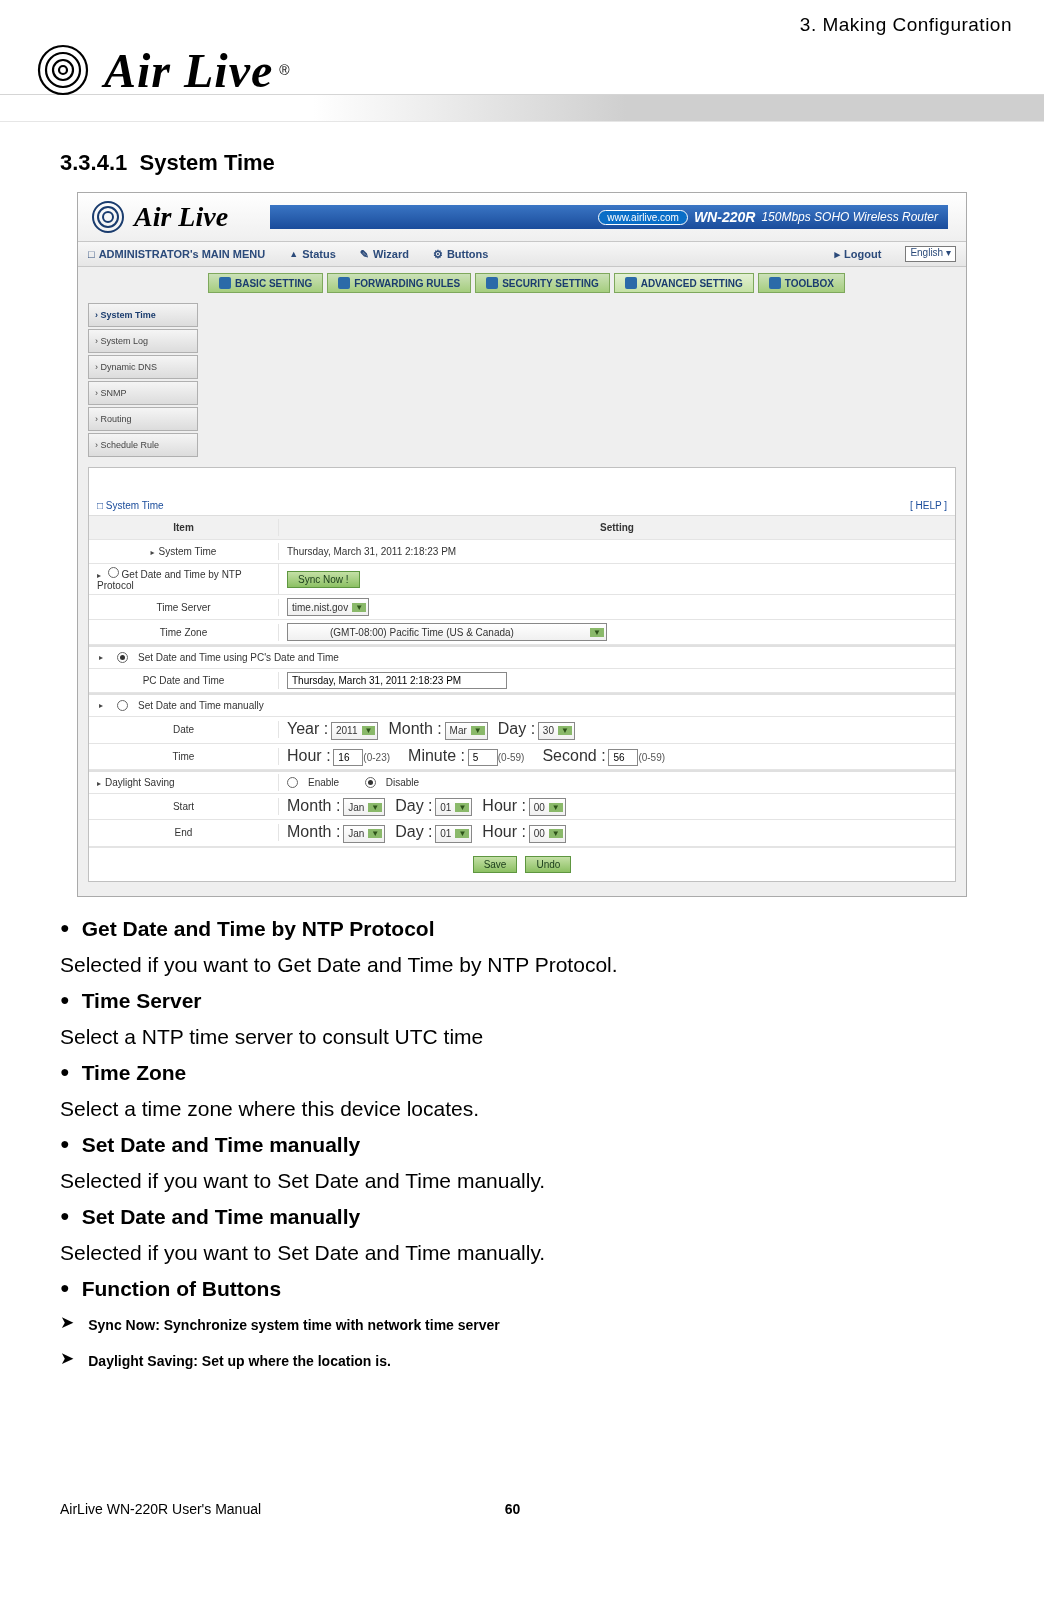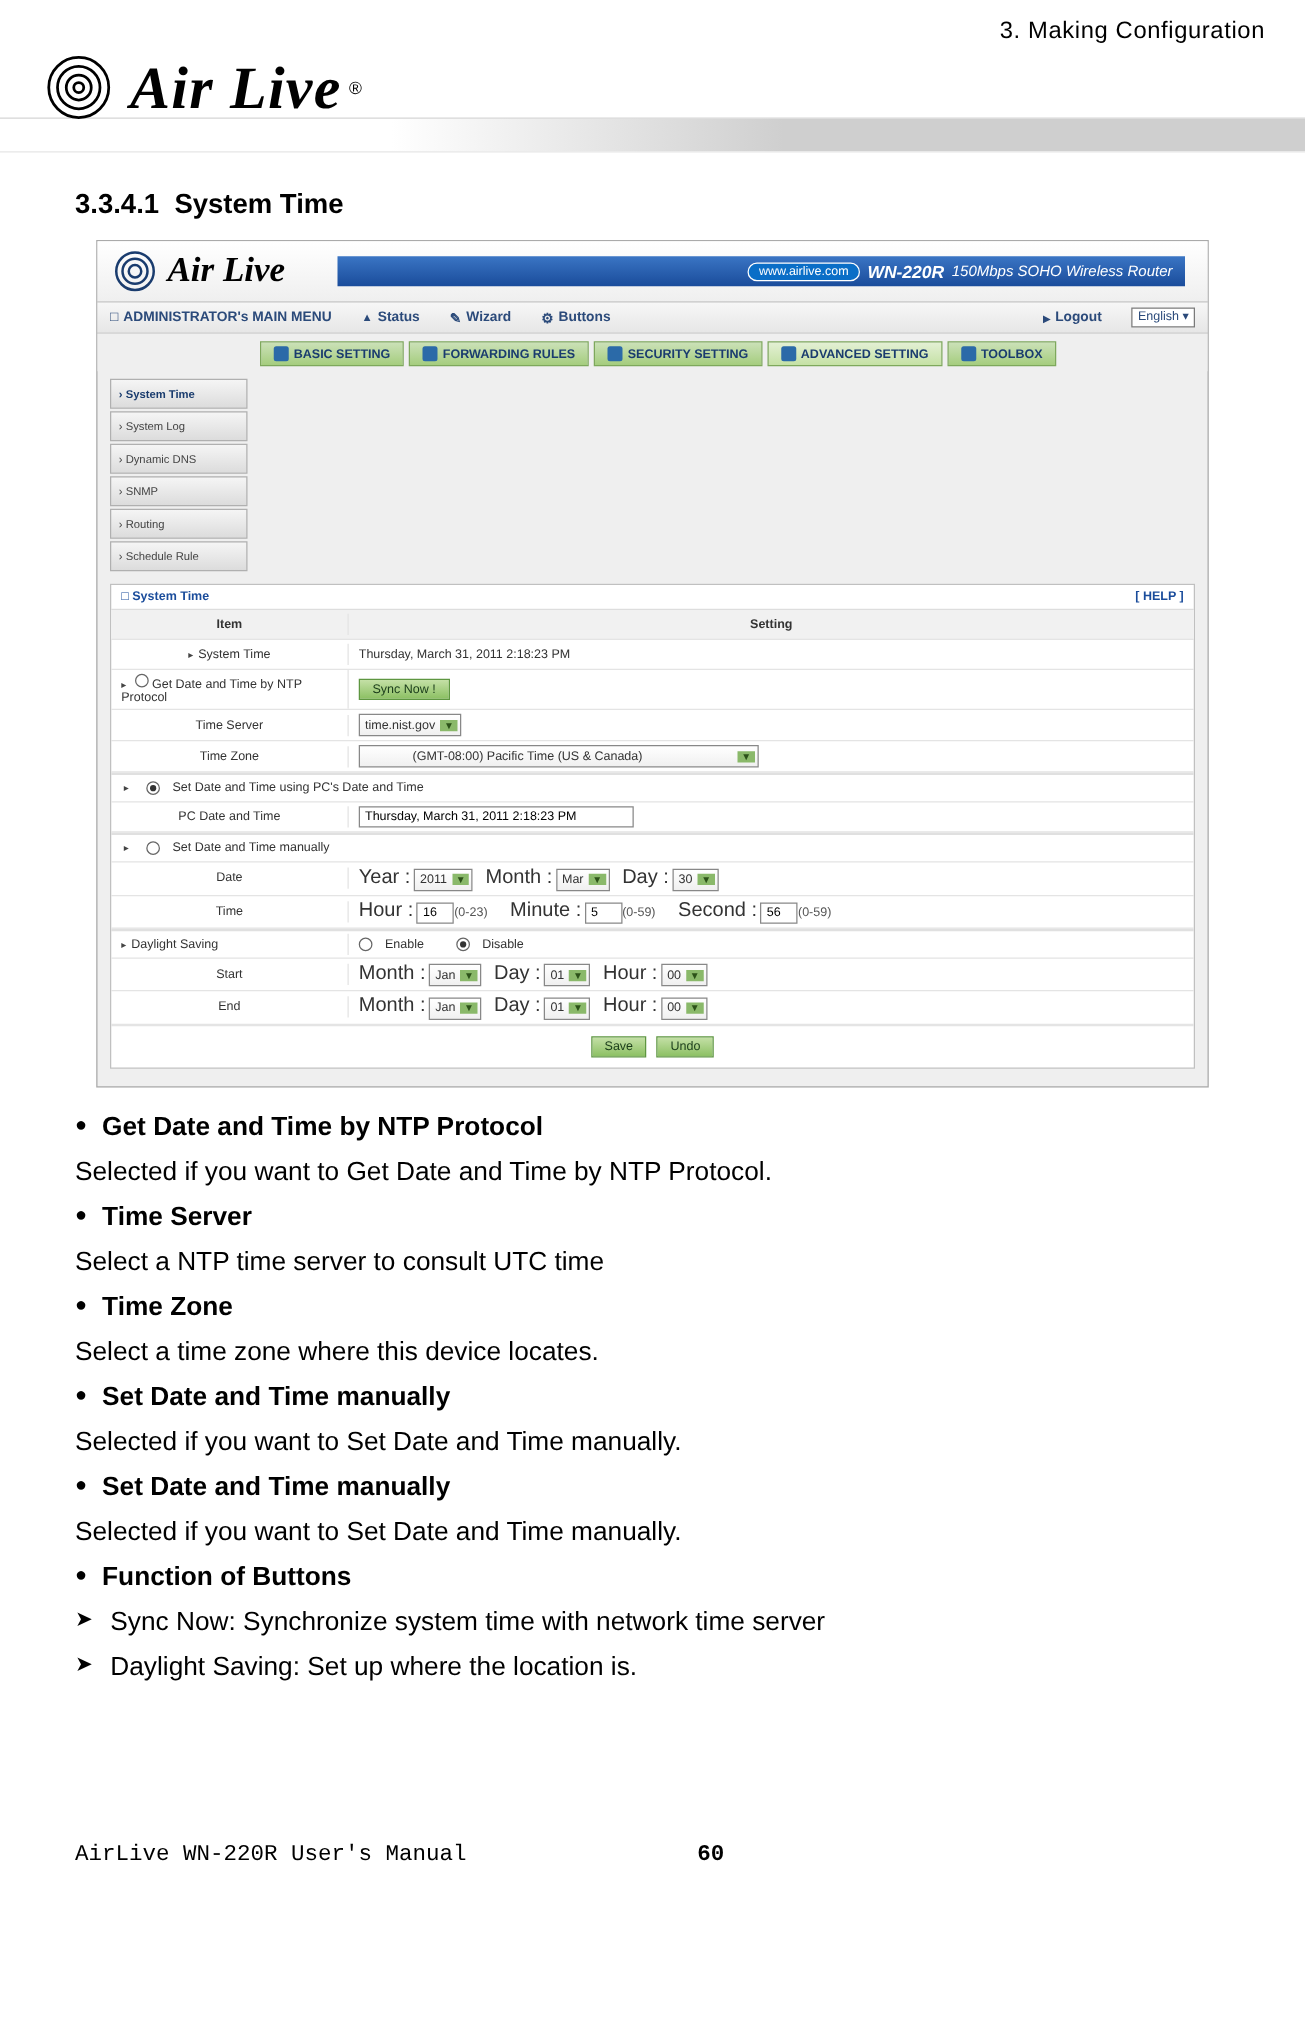--- a/index.html
+++ b/index.html
@@ -30,21 +30,21 @@
   .ss-lang { border:1px solid #7a7a7a; font-size:10px; padding:0 4px; height:16px; background:#fff; }
   .ss-tabs { display:flex; gap:4px; padding:6px 0 4px 130px; background:#efefef; }
   .ss-tab { background:linear-gradient(#cbe1b8,#a5cd7e); border:1px solid #7ea85c; color:#1a3c6e; font-size:10px; font-weight:bold; padding:3px 10px; display:flex; align-items:center; gap:4px; }
   .ss-tab.active { background:linear-gradient(#e3f0d4,#c5e1a5); }
   .ss-tab .tab-icon { width:12px; height:12px; display:inline-block; background:#2b6aa8; border-radius:2px; }
   .ss-body { display:flex; gap:10px; padding:6px 10px 14px 10px;flex-direction:column; }
   .ss-side { width:110px; display:flex; flex-direction:column; gap:2px; }
   .ss-side-item { background:linear-gradient(#f5f5f5,#dcdcdc); border:1px solid #b0b0b0; font-size:9px; color:#444; padding:6px 6px; text-align:left; }
   .ss-side-item.active { color:#1a3c6e; font-weight:bold; }
   .ss-main { flex:1; border:1px solid #c0c0c0; background:#fff; font-size:10px; }
-  .ss-panel-head { display:flex; justify-content:space-between; align-items:center; padding:4px 8px; color:#1a4c9b; font-weight:bold; border-bottom:1px solid #ddd; }
+  .ss-panel-head { display:flex; justify-content:space-between; align-items:center; padding:4px 8px; color:#1a4c9b; font-weight:normal; border-bottom:1px solid #ddd;margin-top:28px; }
   .ss-help { color:#1a4c9b; font-size:10px; }
   .ss-grid { width:100%; }
   .ss-row { display:flex; border-bottom:1px solid #e4e4e4; align-items:center; min-height:24px; }
   .ss-row.header { background:#f1f1f1; font-weight:bold; text-align:center; }
   .ss-row .cell-a { width:190px; padding:3px 8px; text-align:center; color:#333; border-right:1px solid #e4e4e4;}
   .ss-row .cell-b { flex:1; padding:3px 8px; display:flex; align-items:center; gap:10px; flex-wrap:wrap; color:#333;}
   .ss-row.header .cell-a, .ss-row.header .cell-b { text-align:center; justify-content:center; }
   .row-arrow { color:#444; font-size:8px; margin-right:4px; }
   .ss-input { border:1px solid #888; background:#fff; height:17px; padding:0 4px; font-size:10px; }
   .ss-select { border:1px solid #888; background:linear-gradient(#fff,#f0f0f0); height:18px; padding:0 2px 0 4px; font-size:10px; display:inline-flex; align-items:center; gap:4px; }
@@ -55,22 +55,22 @@
   .ss-action-row { display:flex; justify-content:center; gap:8px; padding:8px 0; border-top:1px solid #e4e4e4; }
   .sub-label { color:#333; font-size:16px; }
   .triple { display:flex; gap:30px; align-items:center; }
   .bullets { margin-top: 14px; }
   .bullet-row { display:flex; align-items:flex-start; gap:12px; margin: 6px 0; }
   .bullet-dot { font-size:16px; line-height:26px; }
   .bullet-title { font-weight:bold; font-size:21px; line-height:28px; }
   .bullet-desc { font-size:21px; line-height:32px; margin-bottom:2px; }
   .sub-bullet-row { display:flex; align-items:flex-start; gap:14px; margin:4px 0 4px 0; }
   .sub-arrow { font-size:17px; line-height:28px; }
-  .sub-text { font-size:21px; line-height:32px; }
-  .footer { display:flex; justify-content:space-between; align-items:center; padding: 120px 60px 0 60px; font-size:18px;font-family:Liberation Mono, monospace; }
+  .sub-text { font-size:14px; line-height:32px;font-weight:bold; }
+  .footer { display:flex; justify-content:space-between; align-items:center; padding: 120px 60px 0 60px; font-size:14px; }
   .footer .pg { font-weight:bold; }
   .range-note { color:#555; font-size:10px; }
 </style>
 </head>
 <body>
 
 <div class="page">
   <div class="chapter-head">3. Making Configuration</div>
   <div class="logo-row">
     <svg class="logo-swirl" viewBox="0 0 70 56">

